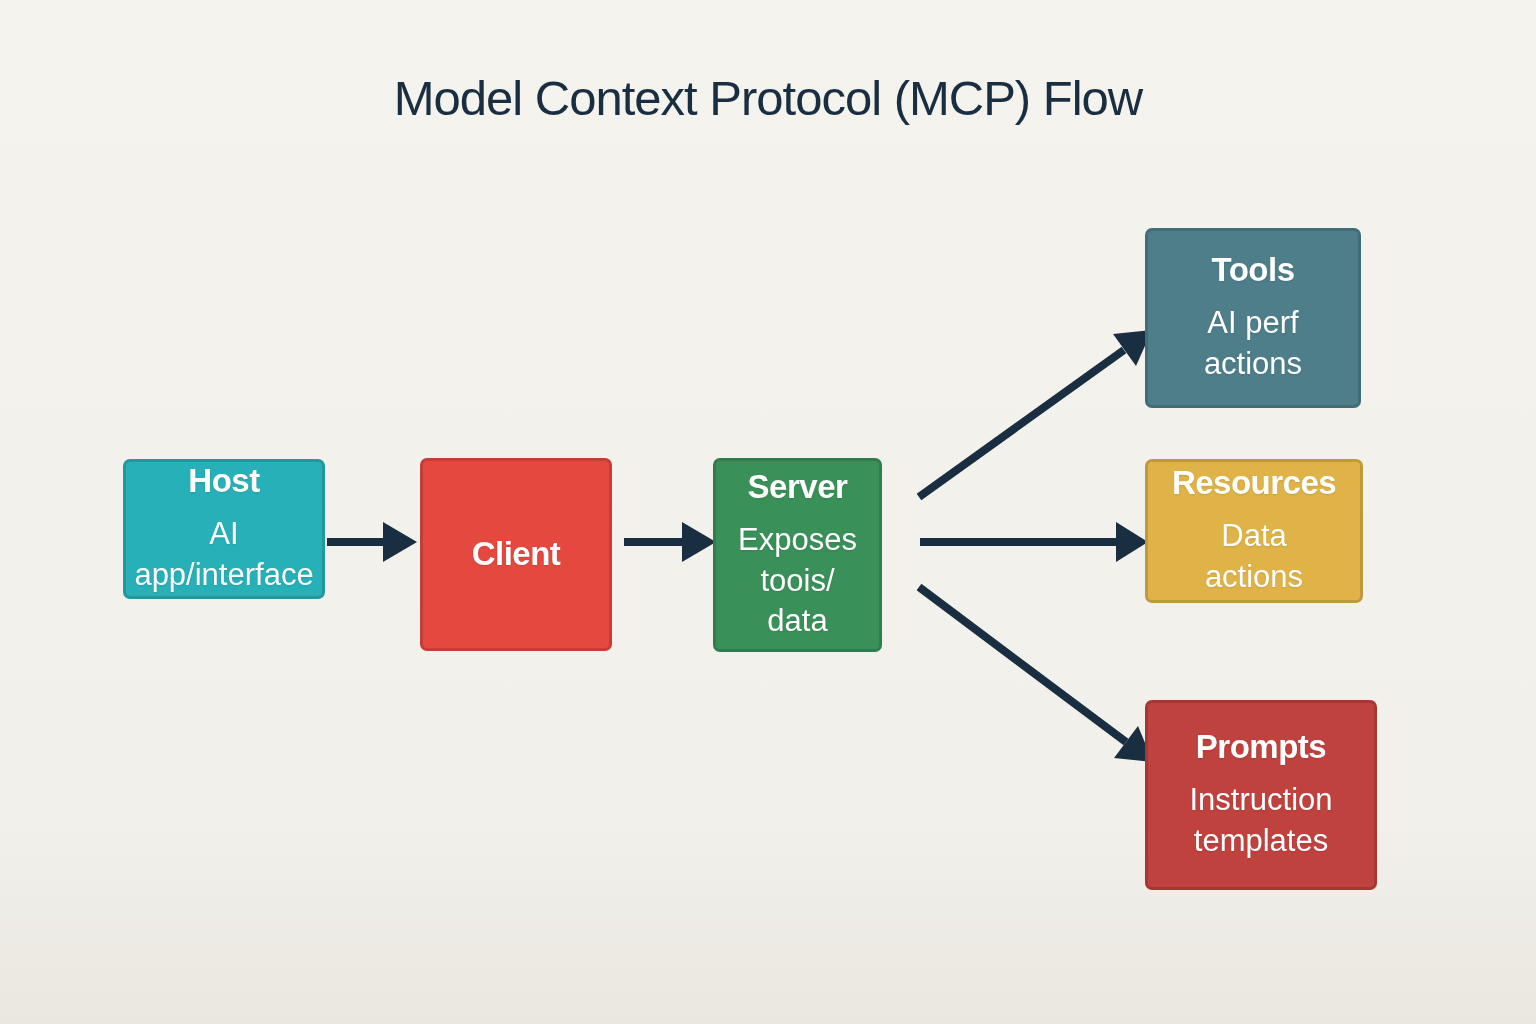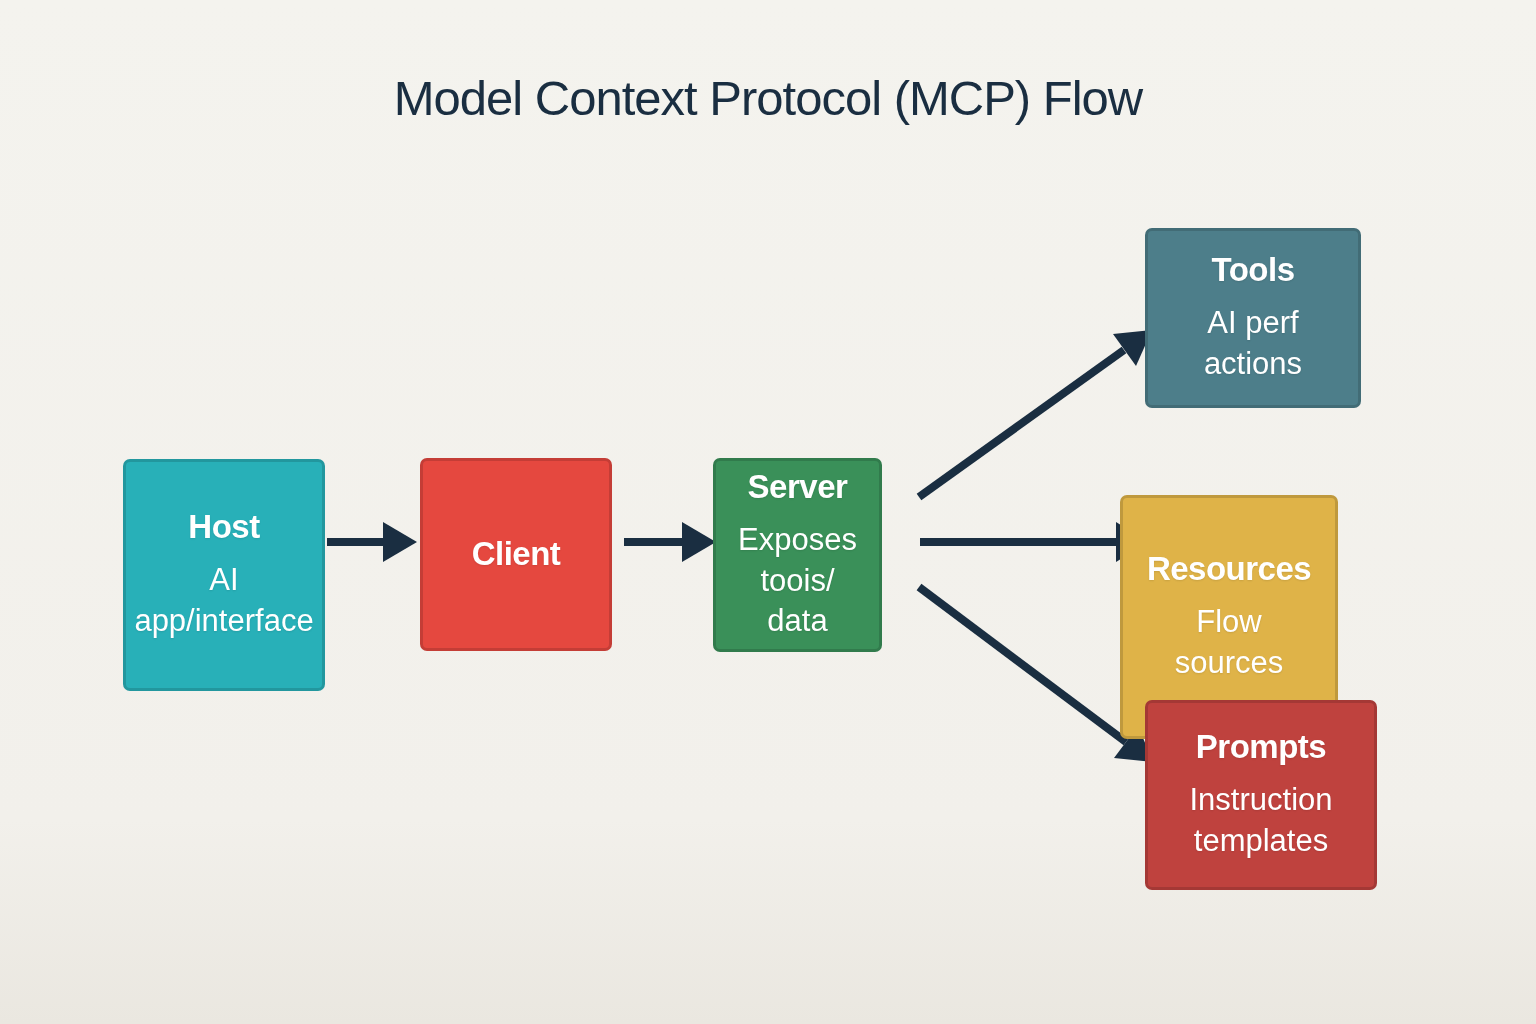--- a/index.html
+++ b/index.html
@@ -41,25 +41,25 @@
     align-items: center;
     justify-content: center;
     gap: 15px;
     padding: 8px 28px;
     color: #ffffff;
     text-align: center;
     text-shadow: 0 1px 2px rgba(0,0,0,0.10);
   }
   .node-title { font-size: 33px; font-weight: 700; letter-spacing: -0.5px; line-height: 1.1; }
   .node-sub   { font-size: 31px; font-weight: 400; line-height: 1.3; }
-  .node.host      { left: 123px;  top: 459px; width: 202px; height: 232px; }
+  .node.host      { left: 123px;  top: 459px; width: 202px; height: 140px; }
   .node.client    { left: 420px;  top: 458px; width: 192px; height: 193px; }
   .node.server    { left: 713px;  top: 458px; width: 169px; height: 194px; }
   .node.tools     { left: 1145px; top: 228px; width: 216px; height: 180px; }
-  .node.resources { left: 1120px; top: 459px; width: 218px; height: 244px; margin-top: 36px; }
+  .node.resources { left: 1145px; top: 459px; width: 218px; height: 144px; }
   .node.prompts   { left: 1145px; top: 700px; width: 232px; height: 190px; }
 </style>
 </head>
 <body>
 
 <div class="canvas">
 
   <h1 class="title">Model Context Protocol (MCP) Flow</h1>
 
   <svg class="arrows" width="1536" height="1024" viewBox="0 0 1536 1024">
@@ -99,21 +99,21 @@
     <div class="node-sub">Exposes toois/ data</div>
   </div>
 
   <div class="node tools" style="background-color: rgb(77, 126, 138);">
     <div class="node-title">Tools</div>
     <div class="node-sub">AI perf actions</div>
   </div>
 
   <div class="node resources" style="background-color: rgb(223, 179, 72);">
     <div class="node-title">Resources</div>
-    <div class="node-sub">Flow sources</div>
+    <div class="node-sub">Data actions</div>
   </div>
 
   <div class="node prompts" style="background-color: rgb(191, 66, 62);">
     <div class="node-title">Prompts</div>
     <div class="node-sub">Instruction templates</div>
   </div>
 
 </div>
 
 </body></html>

